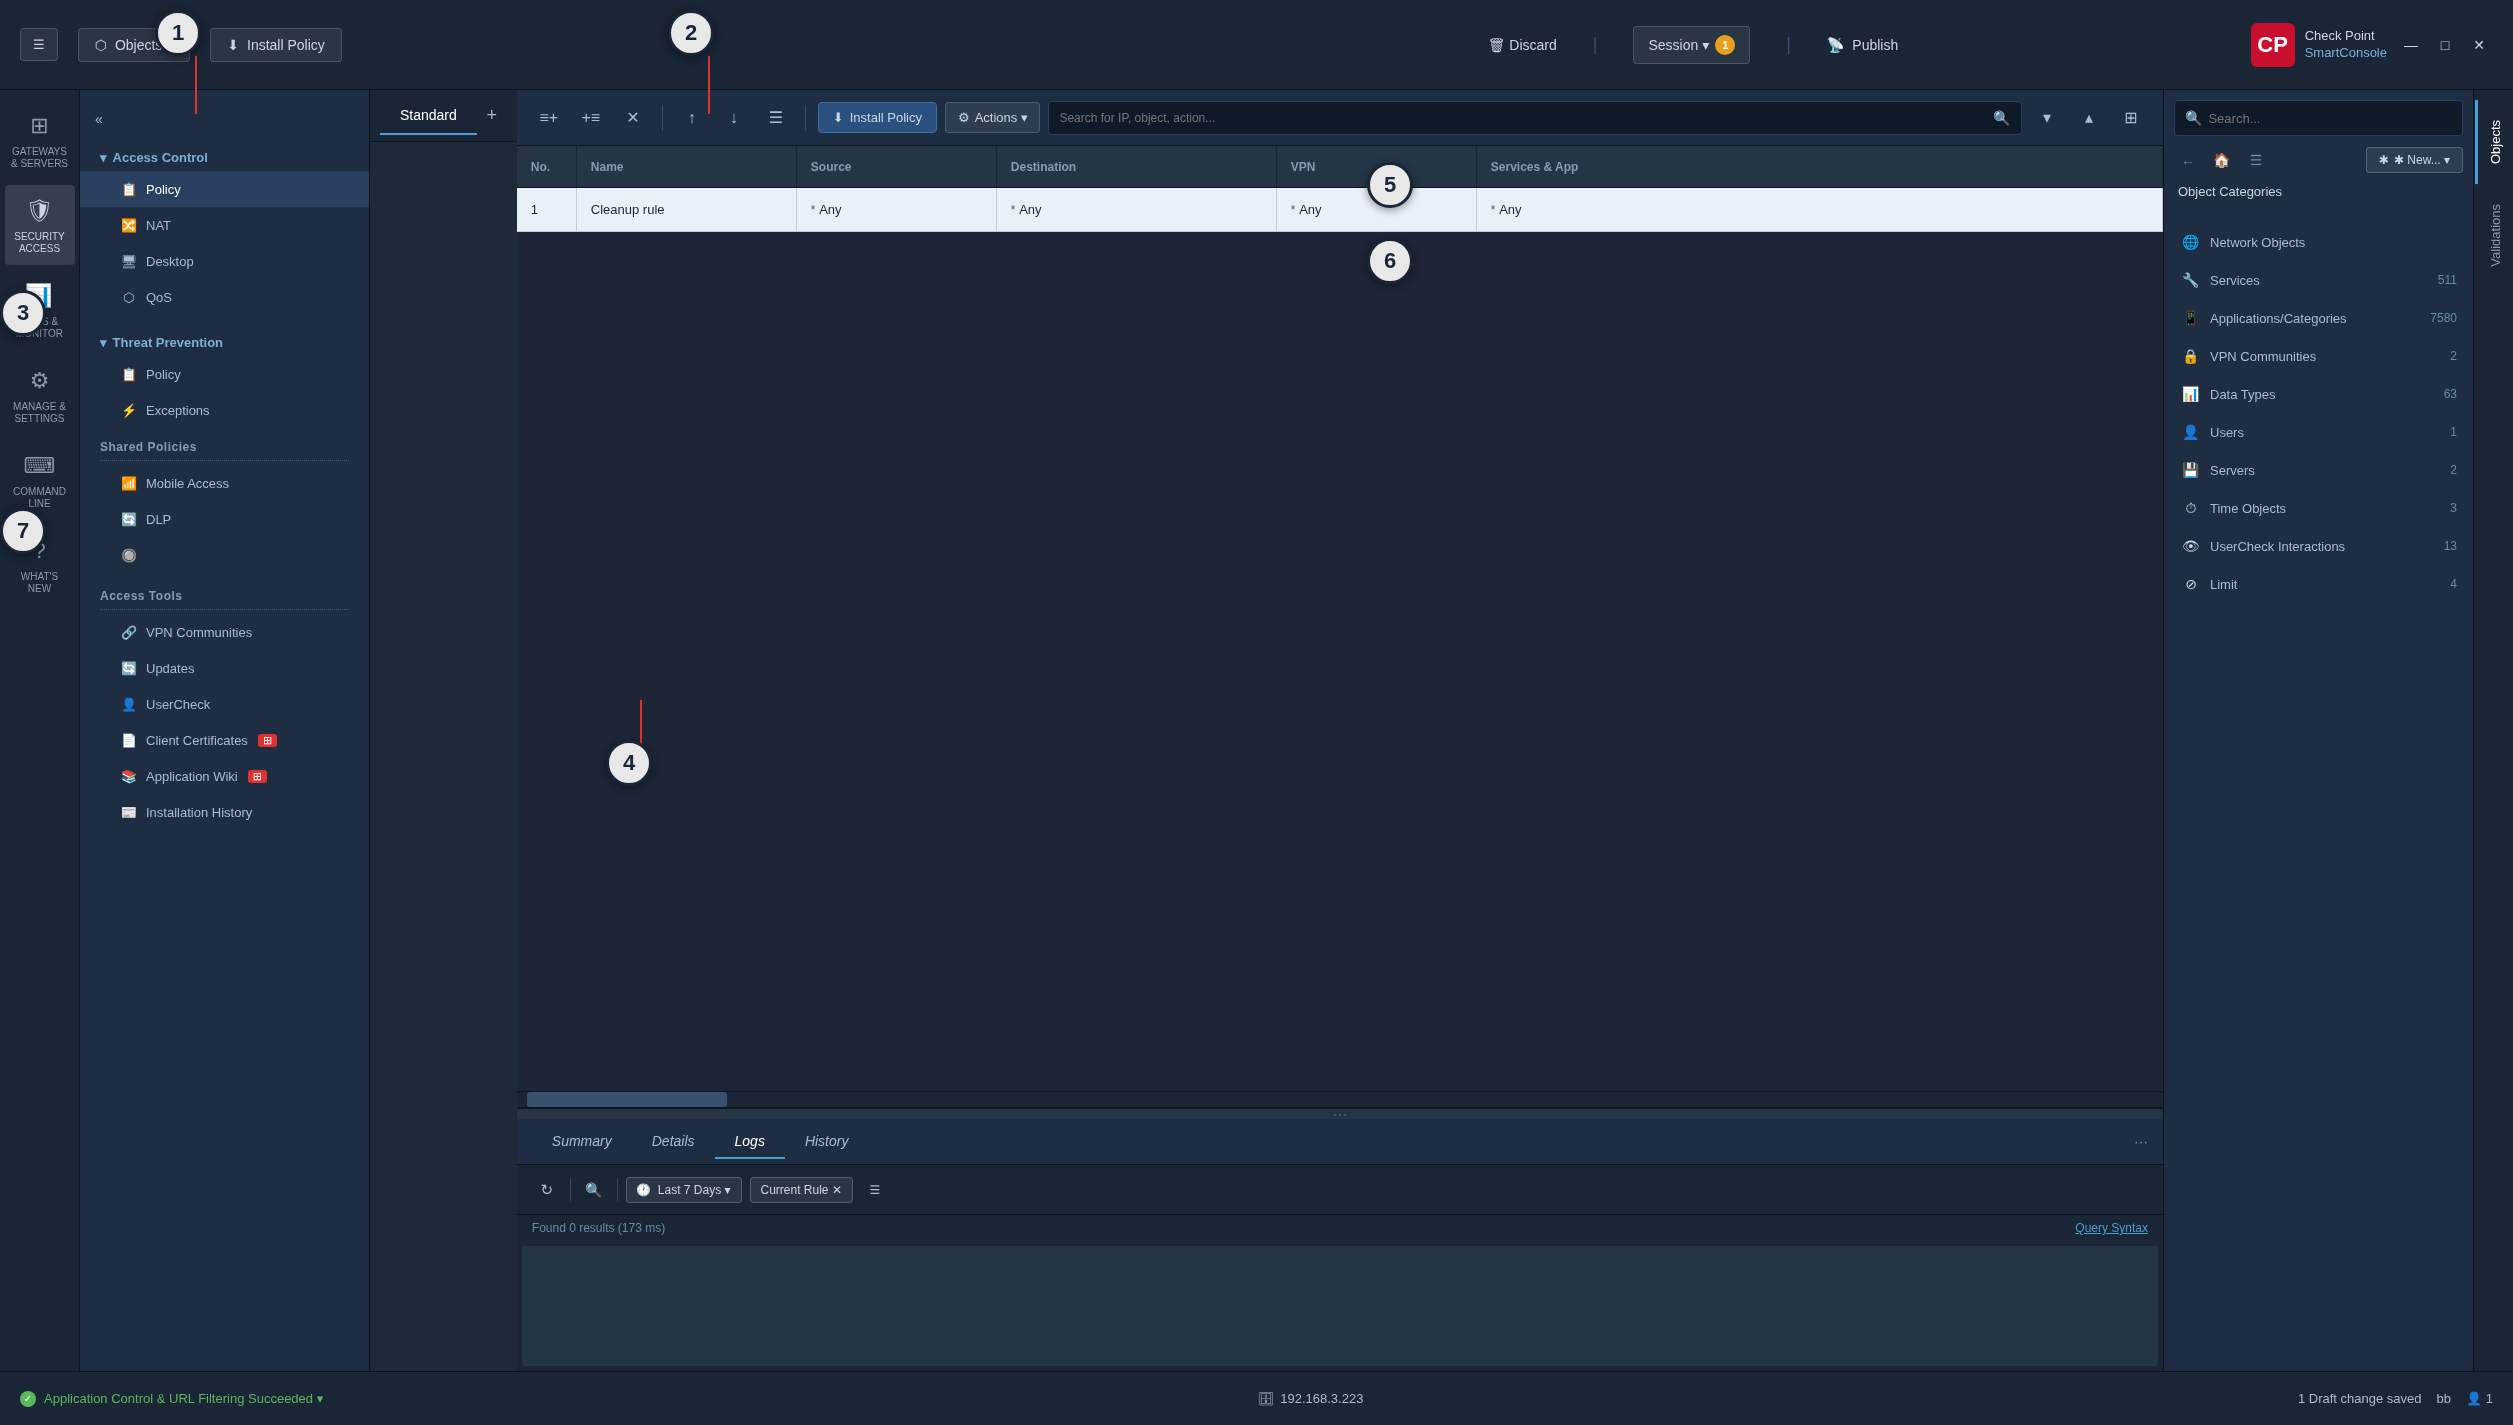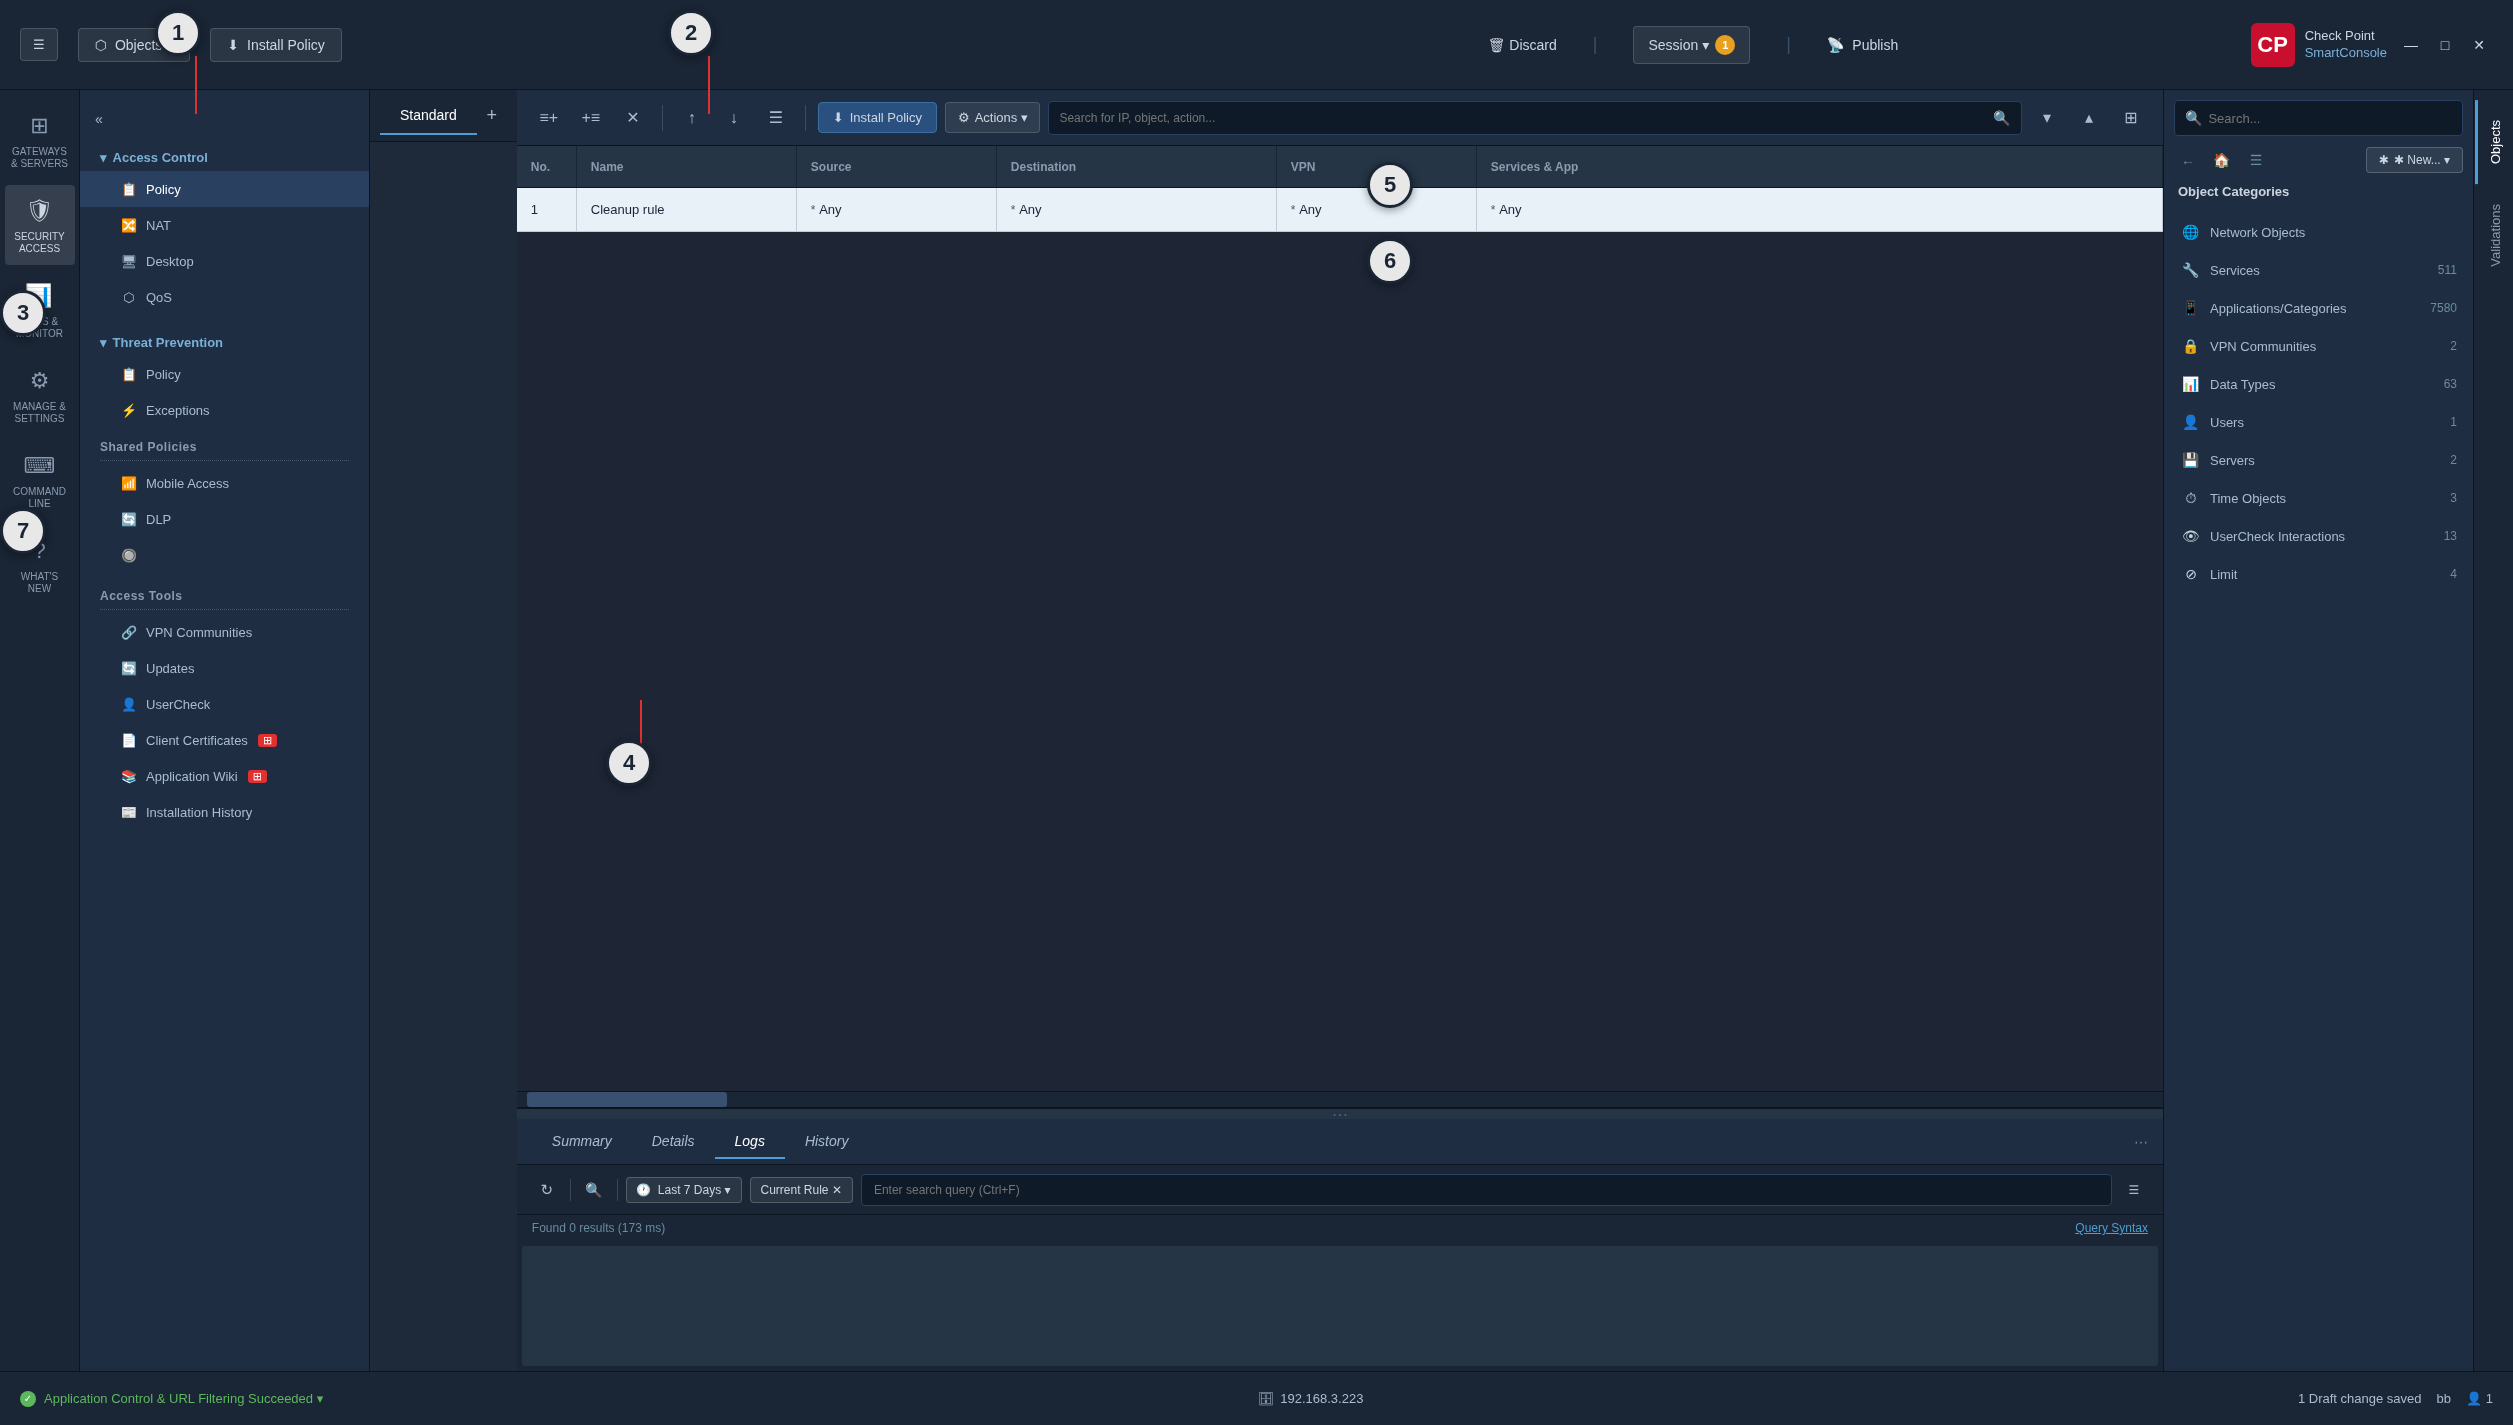--- a/index.html
+++ b/index.html
@@ -103,21 +103,21 @@
     .query-syntax-link { color: #4a9fd4; cursor: pointer; text-decoration: underline; }
 
     .logs-content { background: #253545; margin: 5px; border-radius: 3px; min-height: 120px; }
 
     .objects-panel { flex: 1; padding: 10px; overflow-y: auto; }
     .objects-search { display: flex; align-items: center; background: #0f1a28; border: 1px solid #2a4060; border-radius: 4px; padding: 0 10px; height: 36px; margin-bottom: 10px; }
     .objects-search input { background: none; border: none; color: #aabcd0; font-size: 13px; flex: 1; outline: none; }
     .objects-nav { display: flex; align-items: center; gap: 6px; margin-bottom: 10px; }
     .objects-nav-btn { width: 28px; height: 28px; display: flex; align-items: center; justify-content: center; color: #6a8ba0; cursor: pointer; border-radius: 3px; font-size: 14px; }
     .new-btn { display: flex; align-items: center; gap: 5px; background: rgba(255,255,255,0.08); border: 1px solid rgba(255,255,255,0.2); border-radius: 4px; padding: 5px 12px; color: #cdd5e0; font-size: 12px; cursor: pointer; margin-left: auto; }
-    .obj-categories-title { font-size: 13px; color: #cdd5e0; font-weight: 700; margin-bottom: 14px; padding: 0 4px; }
+    .obj-categories-title { font-size: 13px; color: #cdd5e0; font-weight: 400; margin-bottom: 24px; padding: 0 4px; }
     .obj-category-item { display: flex; align-items: center; padding: 8px 6px; cursor: pointer; border-radius: 3px; }
     .obj-category-icon { width: 22px; height: 22px; display: flex; align-items: center; justify-content: center; font-size: 14px; margin-right: 8px; }
     .obj-category-name { flex: 1; font-size: 13px; color: #aabcd0; }
     .obj-category-count { font-size: 12px; color: #6a8ba0; }
 
     
     .status-bar { height: 54px; background: #1a2535; border-top: 1px solid #0a1520; display: flex; align-items: center; padding: 0 20px; gap: 15px; }
     .status-success { display: flex; align-items: center; gap: 8px; color: #5cb85c; font-size: 13px; }
     .status-success .dot { width: 16px; height: 16px; background: #5cb85c; border-radius: 50%; display: flex; align-items: center; justify-content: center; color: white; font-size: 10px; }
     .status-ip { display: flex; align-items: center; gap: 6px; color: #aabcd0; font-size: 13px; flex: 1; justify-content: center; }
@@ -394,23 +394,20 @@
               <span style="font-size:14px;">🔍</span>
             </div>
             <div class="logs-separator"></div>
             <div class="time-filter">
               <span>🕐</span>
               <span>Last 7 Days ▾</span>
             </div>
             <div class="current-rule-tag">
               <span>Current Rule ✕</span>
             </div>
-            <div class="search-query-box">
-              <input type="text" placeholder="Enter search query (Ctrl+F)" style="">
-            </div>
             <div class="logs-menu-btn">☰</div>
           </div>
 
           <div class="logs-status">
             <span>Found 0 results (173 ms)</span>
             <span class="query-syntax-link">Query Syntax</span>
           </div>
 
           <div class="logs-content"></div>
         </div>

